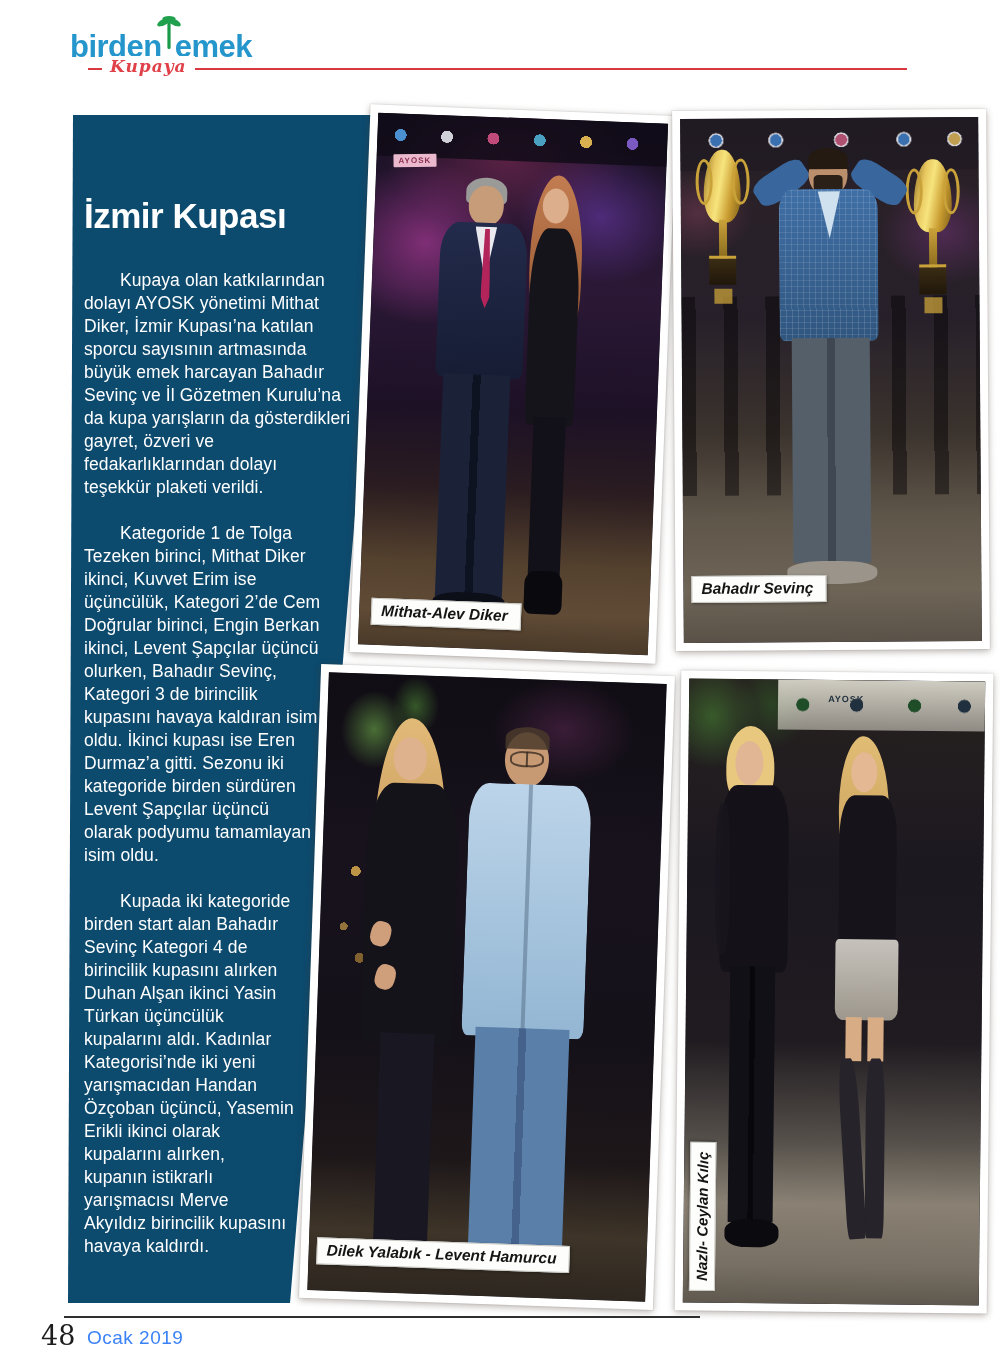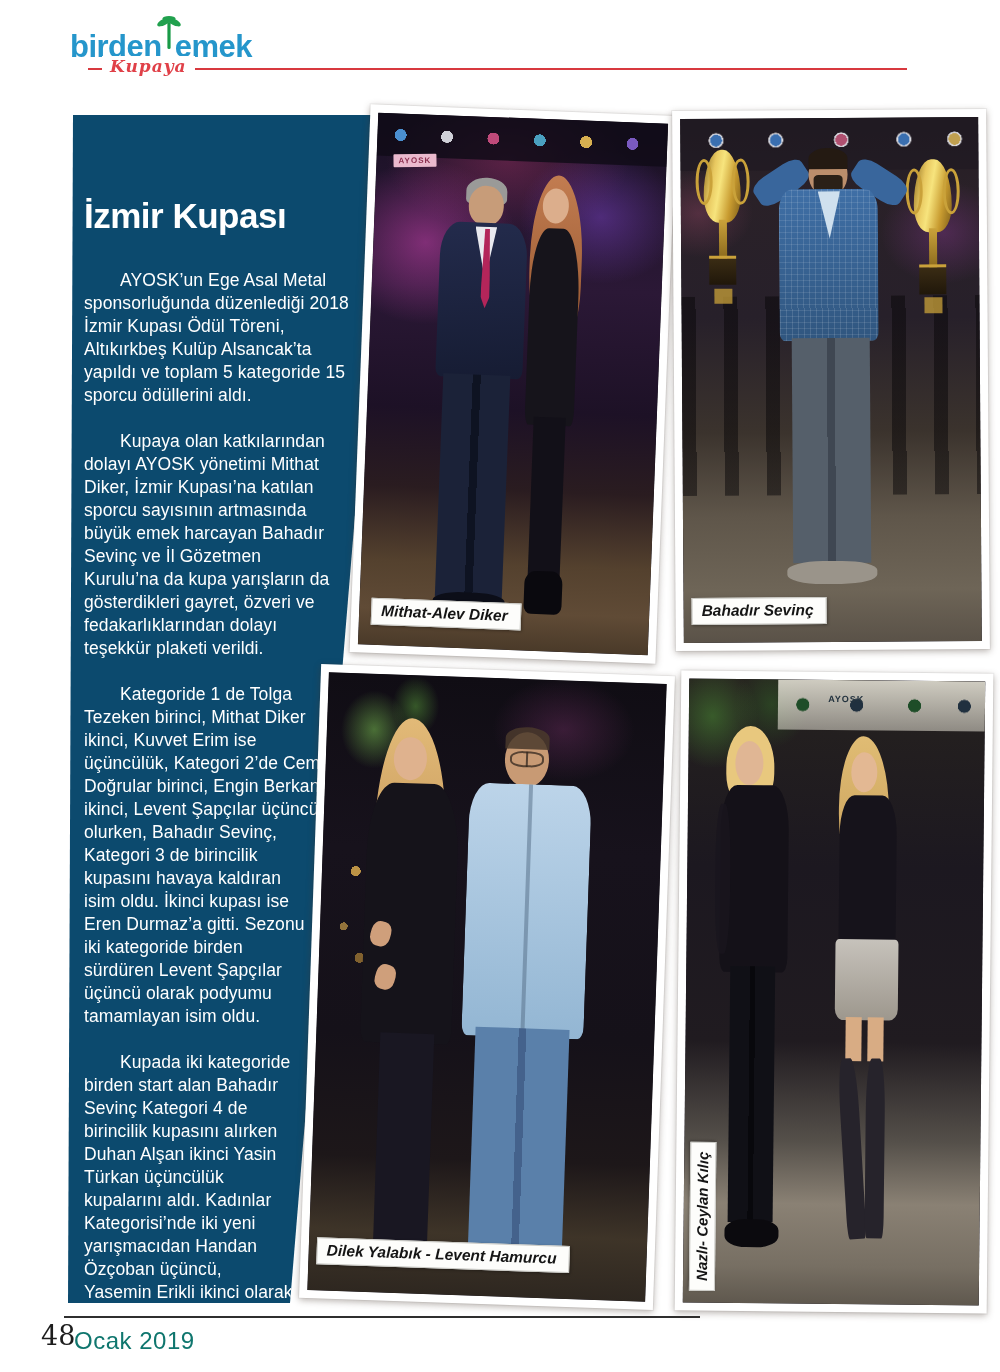--- a/index.html
+++ b/index.html
@@ -63,21 +63,21 @@
     border:3px solid #caa23a;border-radius:50%;}
   .cup::before{left:-22%;}
   .cup::after{right:-22%;}
   .stem{position:absolute;left:41%;top:40%;width:18%;height:23%;background:linear-gradient(#caa23a,#8a6a1e);}
   .tbase{position:absolute;left:20%;top:61%;width:60%;height:17%;
     background:linear-gradient(#3a2c14,#20170a);border-top:3px solid #caa23a;box-sizing:border-box;}
   .tplaque{position:absolute;left:30%;top:80%;width:40%;height:9%;background:#caa23a;opacity:.75;}
   
   .footer-rule{position:absolute;left:64px;top:1316px;width:636px;height:2px;background:#2f2f2f;}
   .folio-num{position:absolute;left:41px;top:1320px;font-family:"DejaVu Serif",serif;font-size:27px;color:#1d1d1d;}
-  .folio-date{position:absolute;left:74px;top:1327px;font-size:24px;color:#0f766e;letter-spacing:0.5px;}
+  .folio-date{position:absolute;left:87px;top:1327px;font-size:19px;color:#3b82f6;letter-spacing:0.5px;}
 </style>
 </head>
 <body>
 
 <div class="page">
 
   <div class="logo-row">
     <span class="logo-word">birden</span><span class="i-palm"><svg width="26" height="40" viewBox="0 0 26 40">
         <g fill="#21a14e">
           <ellipse cx="8" cy="9" rx="7.5" ry="3" transform="rotate(-28 8 9)"></ellipse>
@@ -90,21 +90,20 @@
   <div class="magazin">Kupaya</div>
   <div class="header-rule"></div>
 
   <div class="red-panel">
     <div class="panel-content">
       <div class="slant-spacer"></div>
       <h1 class="article-title">
         <span>İzmir Kupası</span>
       </h1>
       <div class="article-body">
-        <p>AYOSK’un Ege Asal Metal sponsorluğunda düzenlediği 2018 İzmir Kupası Ödül Töreni, Altıkırkbeş Kulüp Alsancak’ta yapıldı ve toplam 5 kategoride 15 sporcu ödüllerini aldı.</p>
         <p>Kupaya olan katkılarından dolayı AYOSK yönetimi Mithat Diker, İzmir Kupası’na katılan sporcu sayısının artmasında büyük emek harcayan Bahadır Sevinç ve İl Gözetmen Kurulu’na da kupa yarışların da gösterdikleri gayret, özveri ve fedakarlıklarından dolayı teşekkür plaketi verildi.</p>
         <p>Kategoride 1 de Tolga Tezeken birinci, Mithat Diker ikinci, Kuvvet Erim ise üçüncülük, Kategori 2’de Cem Doğrular birinci, Engin Berkan ikinci, Levent Şapçılar üçüncü olurken, Bahadır Sevinç, Kategori 3 de birincilik kupasını havaya kaldıran isim oldu. İkinci kupası ise Eren Durmaz’a gitti. Sezonu iki kategoride birden sürdüren Levent Şapçılar üçüncü olarak podyumu tamamlayan isim oldu.</p>
         <p>Kupada iki kategoride birden start alan Bahadır Sevinç Kategori 4 de birincilik kupasını alırken Duhan Alşan ikinci Yasin Türkan üçüncülük kupalarını aldı. Kadınlar Kategorisi’nde iki yeni yarışmacıdan Handan Özçoban üçüncü, Yasemin Erikli ikinci olarak kupalarını alırken, kupanın istikrarlı yarışmacısı Merve Akyıldız birincilik kupasını havaya kaldırdı.</p>
       </div>
     </div>
   </div>
 
   <figure class="photo" style="left:360px;top:110px;width:306px;height:548px;margin:0;transform:rotate(2.2deg);">
     <div class="ph-inner">
       <div class="abs" style="inset:0;background:
@@ -168,21 +167,21 @@
       <div class="abs" style="left:43%;top:6.5%;width:13%;height:8.5%;background:#bb8e6c;border-radius:50%;"></div>
       <div class="abs" style="left:43%;top:5.8%;width:13%;height:4%;background:#241a12;border-radius:50% 50% 0 0;"></div>
       <div class="abs" style="left:44.5%;top:10.8%;width:10%;height:4.5%;background:#2a2017;border-radius:20% 20% 60% 60%;"></div>
       <div class="abs" style="left:33%;top:13.5%;width:33%;height:29%;border-radius:14% 14% 6% 6%;background:
         repeating-linear-gradient(90deg, rgba(255,255,255,.12) 0 1px, transparent 1px 6px),
         repeating-linear-gradient(0deg, rgba(255,255,255,.10) 0 1px, transparent 1px 6px),
         linear-gradient(#3f6fa6,#30567f);"></div>
       <div class="abs" style="left:46%;top:14%;width:7.5%;height:9%;background:#cfe0ee;clip-path:polygon(0 0,100% 0,52% 100%);"></div>
       <div class="abs" style="left:37%;top:42%;width:26%;height:43%;background:linear-gradient(90deg,#555f6a 45%,#3f4752 45% 55%,#555f6a 55%);"></div>
       <div class="abs" style="left:35%;top:84.5%;width:30%;height:4.5%;background:#9a948a;border-radius:40%;"></div>
-      <figcaption class="caption" style="bottom:18px;left:8px;text-align:center;">Bahadır Sevinç</figcaption>
+      <figcaption class="caption" style="bottom:40px;left:8px;text-align:center;">Bahadır Sevinç</figcaption>
     </div>
   </figure>
 
   <figure class="photo" style="left:310px;top:670px;width:354px;height:634px;margin:0;transform:rotate(2deg);">
     <div class="ph-inner">
       <div class="abs" style="inset:0;background:
         radial-gradient(14% 9% at 14% 9%, rgba(120,190,80,.55), transparent 70%),
         radial-gradient(10% 7% at 26% 5%, rgba(90,160,60,.5), transparent 70%),
         radial-gradient(circle 5px at 10% 32%, rgba(230,180,80,.8) 98%, transparent),
         radial-gradient(circle 4px at 15% 38%, rgba(230,180,80,.7) 98%, transparent),

